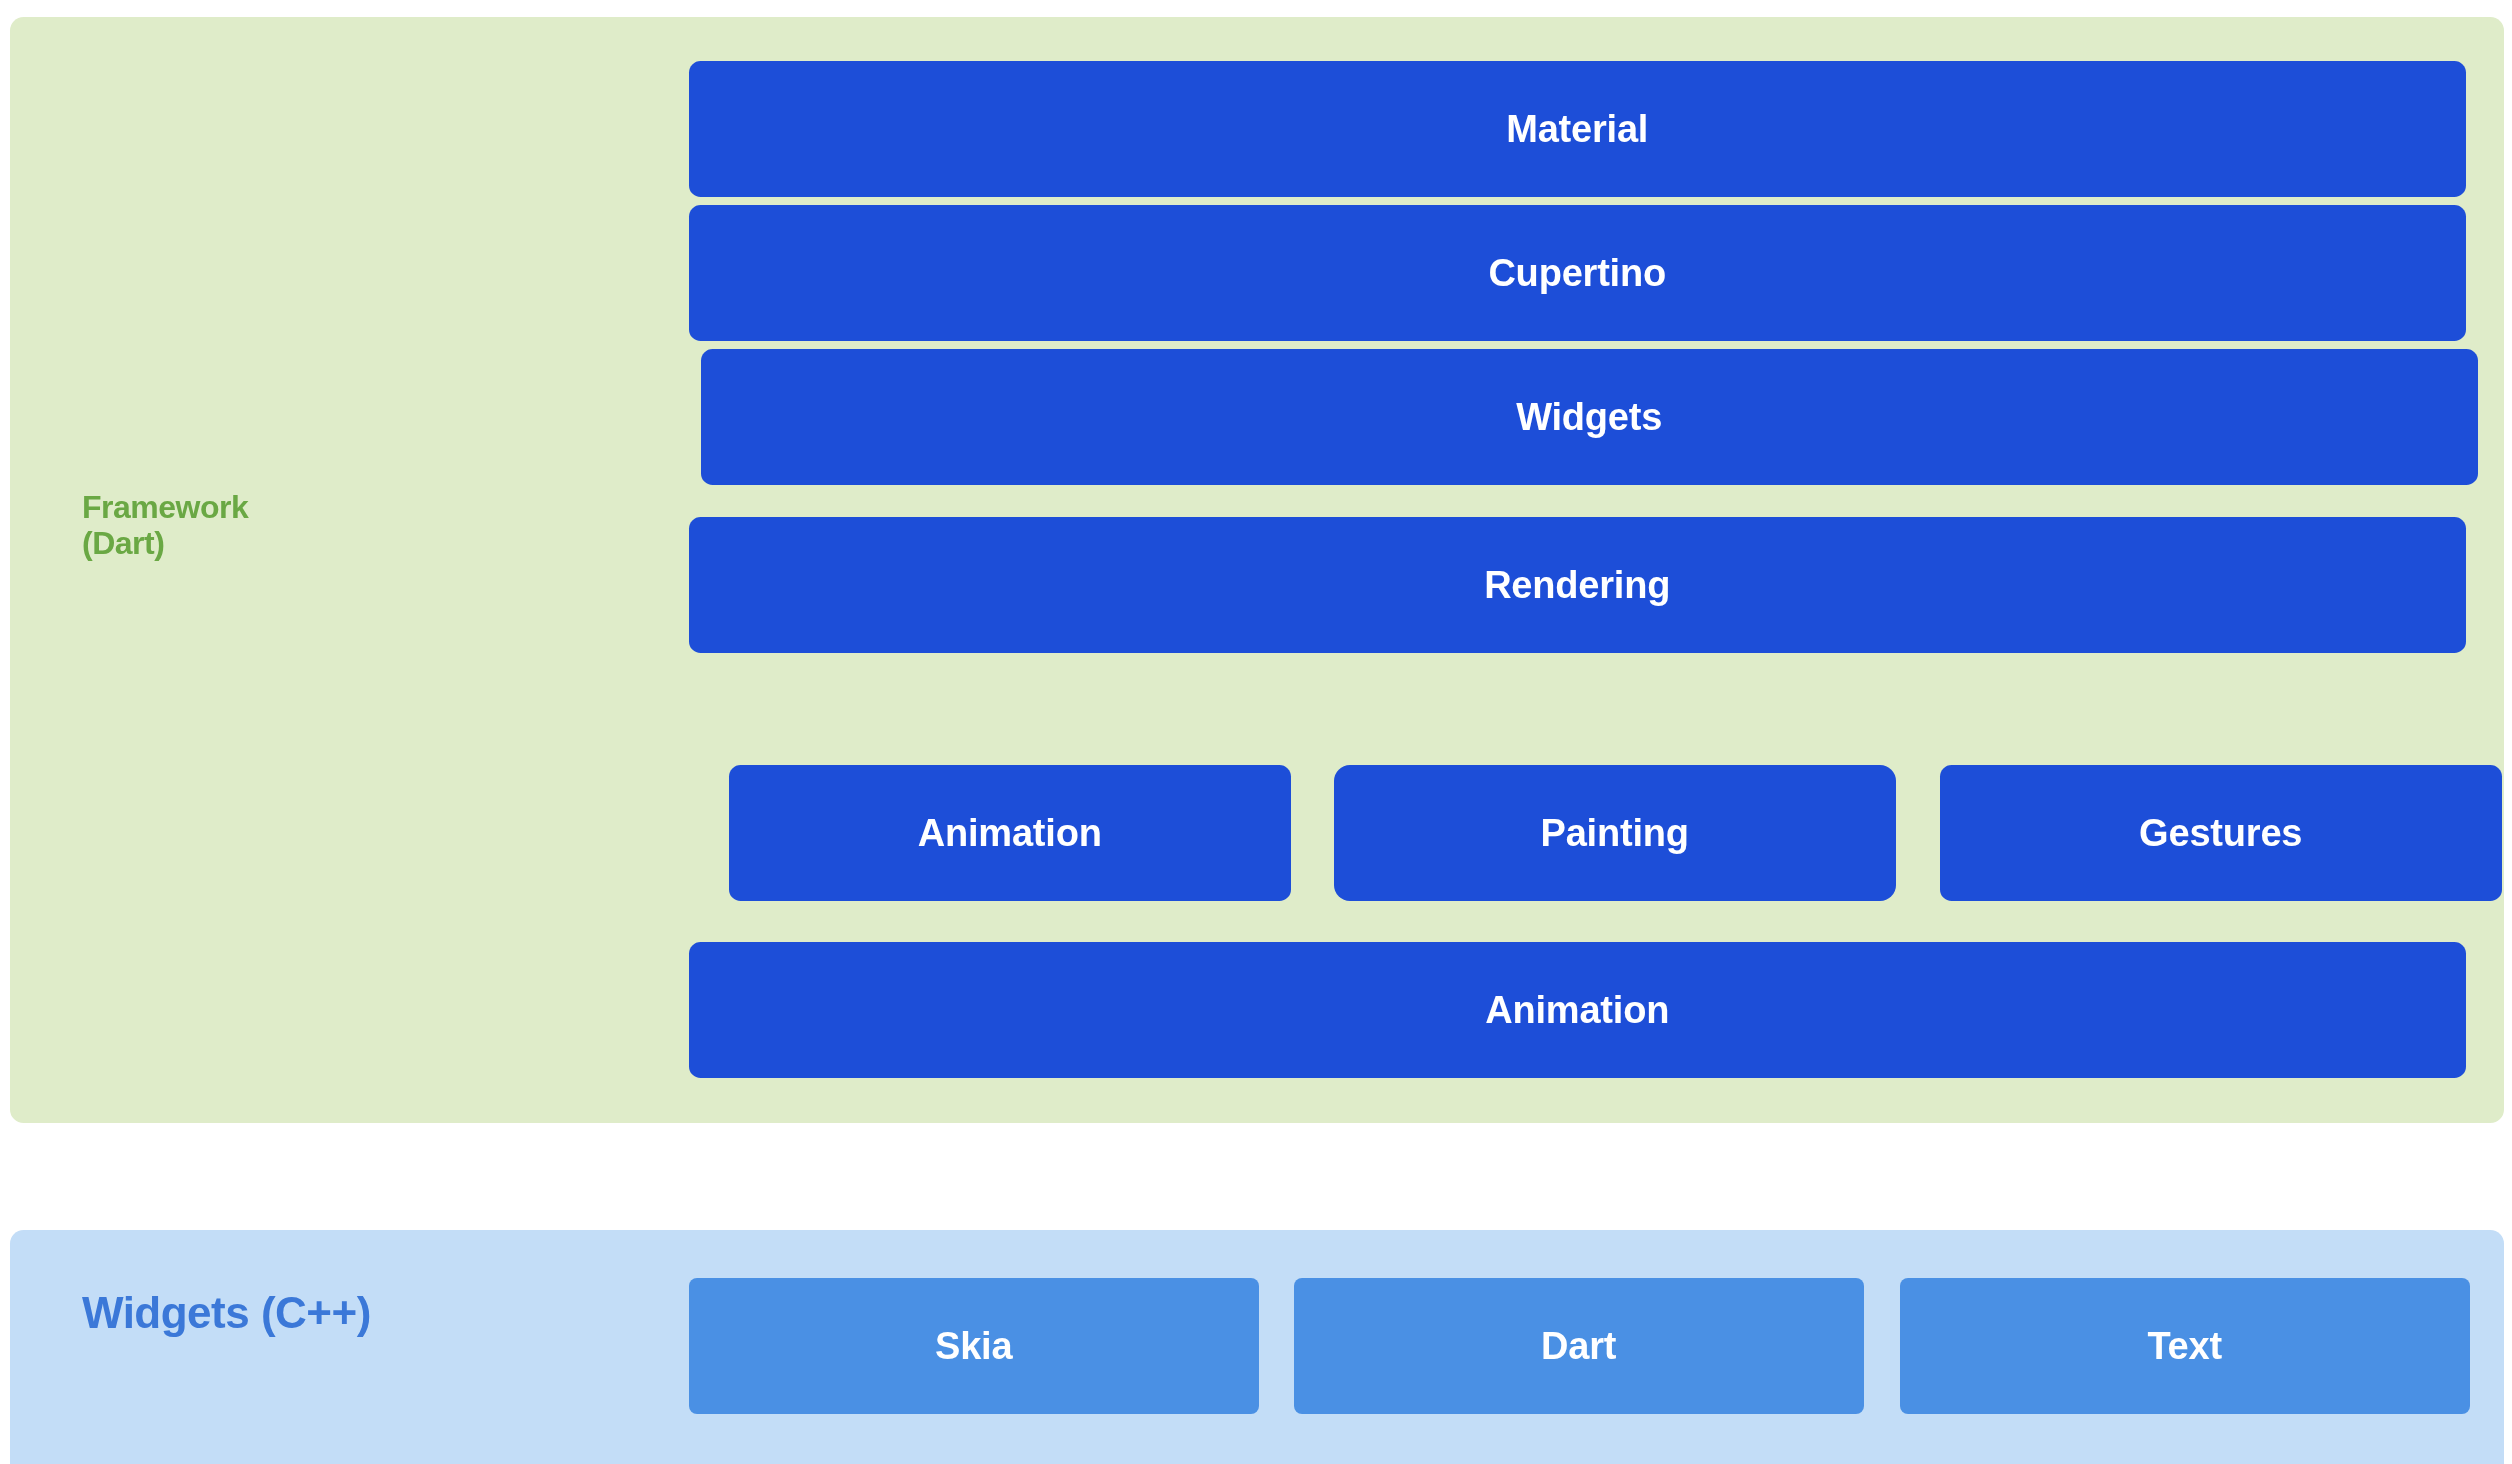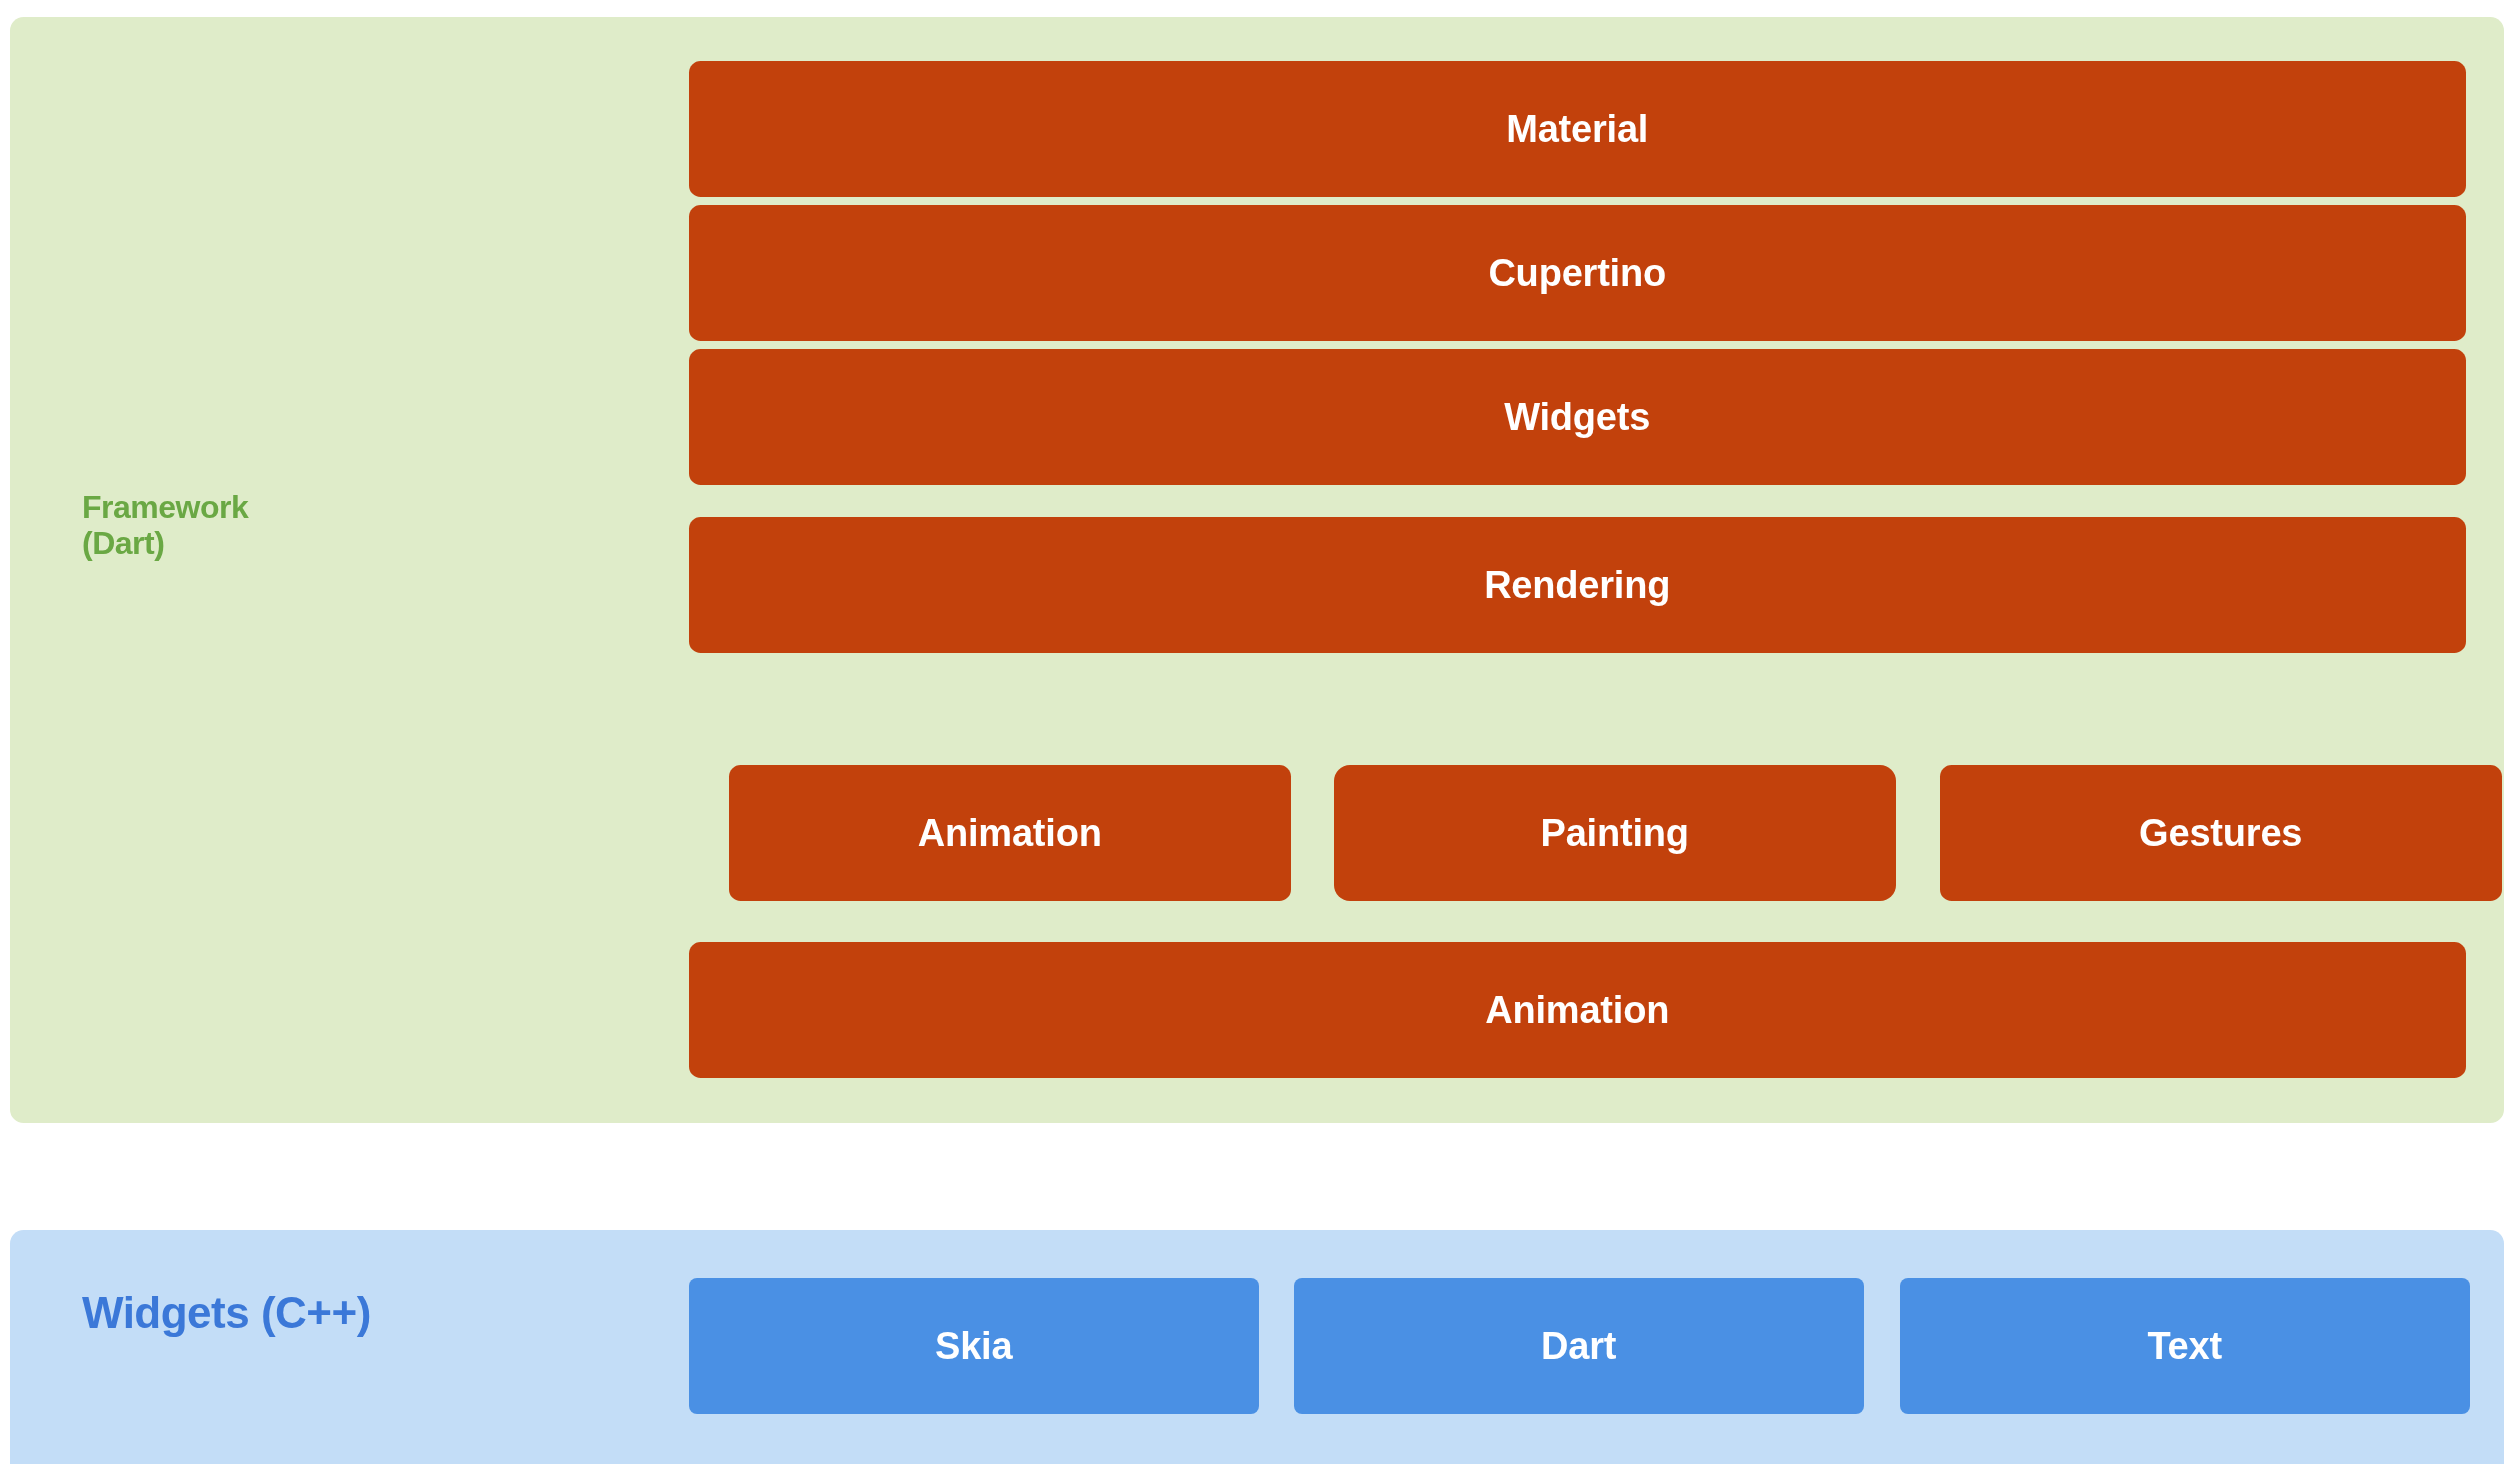--- a/index.html
+++ b/index.html
@@ -47,41 +47,41 @@
     left: 82px;
     top: 489px;
     width: 542px;
     font-size: 32px;
     color: #6aa844;
   }
 
   
   .block {
     position: absolute;
-    background: #c2410c;
+    background: #1d4ed8;
     border-radius: 11.6px;
     display: flex;
     align-items: center;
     justify-content: center;
     color: #ffffff;
     font-weight: bold;
     font-size: 38px;
     letter-spacing: -0.2px;
     box-sizing: border-box;
   }
 
   .block.full {
     left: 679px;   
     width: 1777px;
     height: 136px;
   }
 
   .row-material   { top: 44px;  }
   .row-cupertino  { top: 188px; }
-  .row-widgets    { top: 332px; }
+  .row-widgets    { top: 332px; margin-left: 12px; }
   .row-rendering  { top: 500px; }
   .row-foundation { top: 925px; }
 
   .block.third {
     top: 748px;
     width: 562px;
     height: 136px;
     margin-left: 40px;
   }
   .col-1 { left: 679px;  }

